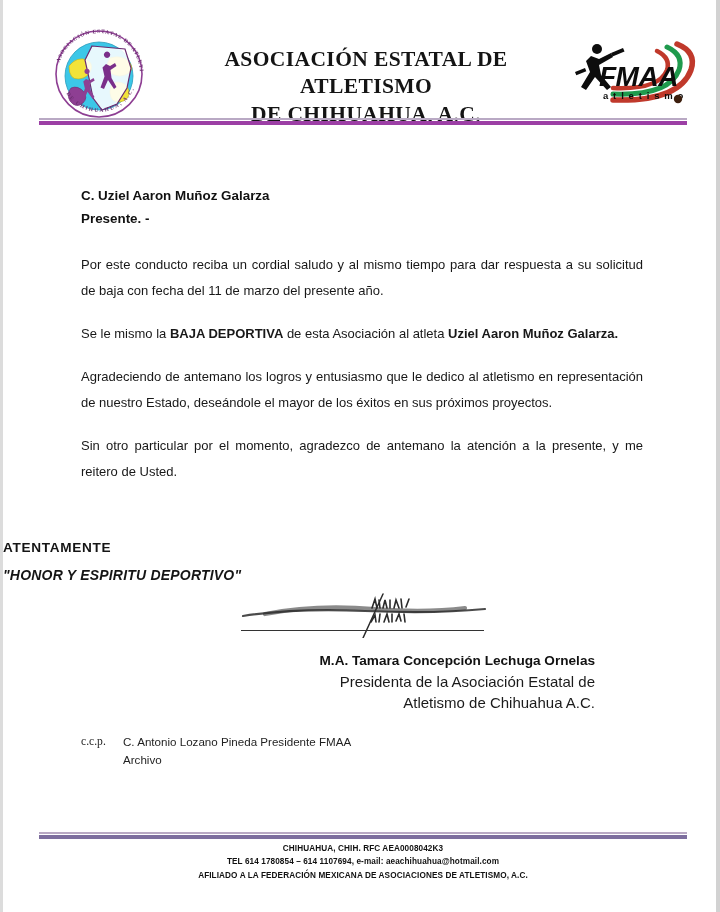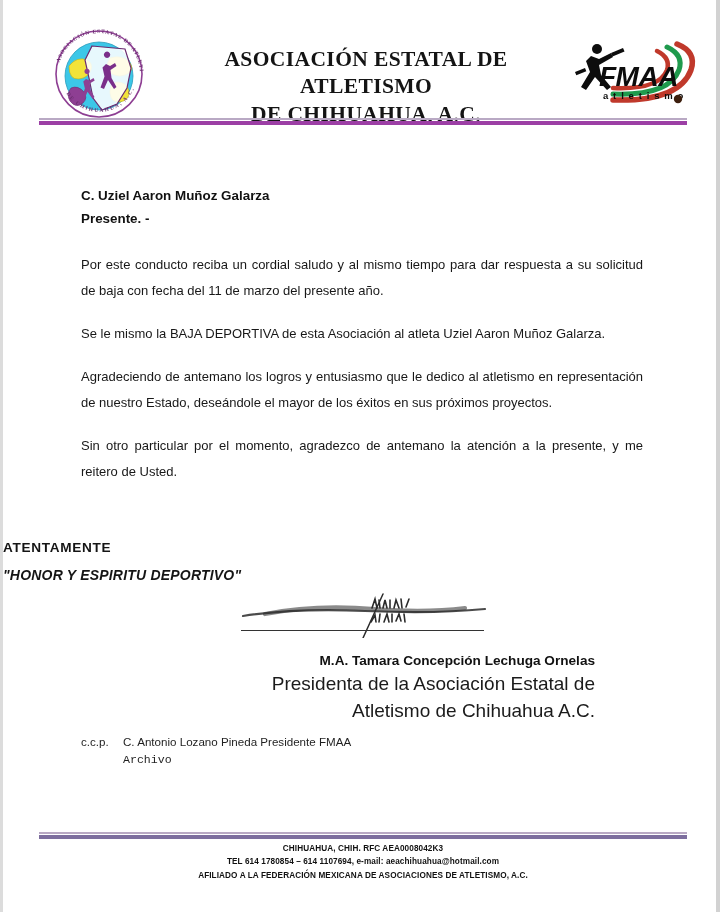--- a/index.html
+++ b/index.html
@@ -122,21 +122,21 @@
     position: absolute;
     left: 78px;
     top: 252px;
     width: 562px;
     font-size: 13px;
     line-height: 2.0;
     text-align: justify;
     color: #181818;
   }
   .body-text p { margin-bottom: 17px; }
-  .body-text b { font-weight: normal; }
+  .body-text b { font-weight: bold; }
 
   
   .closing {
     position: absolute;
     left: 0;
     top: 540px;
     width: 716px;
     text-align: left;
   }
   .closing .atentamente {
@@ -179,37 +179,37 @@
     width: 592px;
     text-align: right;
   }
   .signer .name {
     font-size: 13.6px;
     font-weight: bold;
     color: #111;
   }
   .signer .role {
     margin-top: 3px;
-    font-size: 19px;
+    font-size: 15px;
     line-height: 1.42;
     color: #1b1b1b;
   }
 
   
   .ccp {
     position: absolute;
     left: 78px;
     top: 733px;
     font-size: 11.6px;
     line-height: 1.55;
     color: #1f1f1f;
   }
   .ccp .ccp-row { display: flex; }
-  .ccp .ccp-label { width: 42px; }
-  .ccp .ccp-indent { padding-left: 42px; font-family: Liberation Mono, monospace; }
+  .ccp .ccp-label { width: 42px; font-family: Liberation Serif, serif; }
+  .ccp .ccp-indent { padding-left: 42px; }
 
   
   .footer {
     position: absolute;
     left: 0;
     top: 842px;
     width: 720px;
     text-align: center;
     font-size: 8.2px;
     font-weight: bold;

